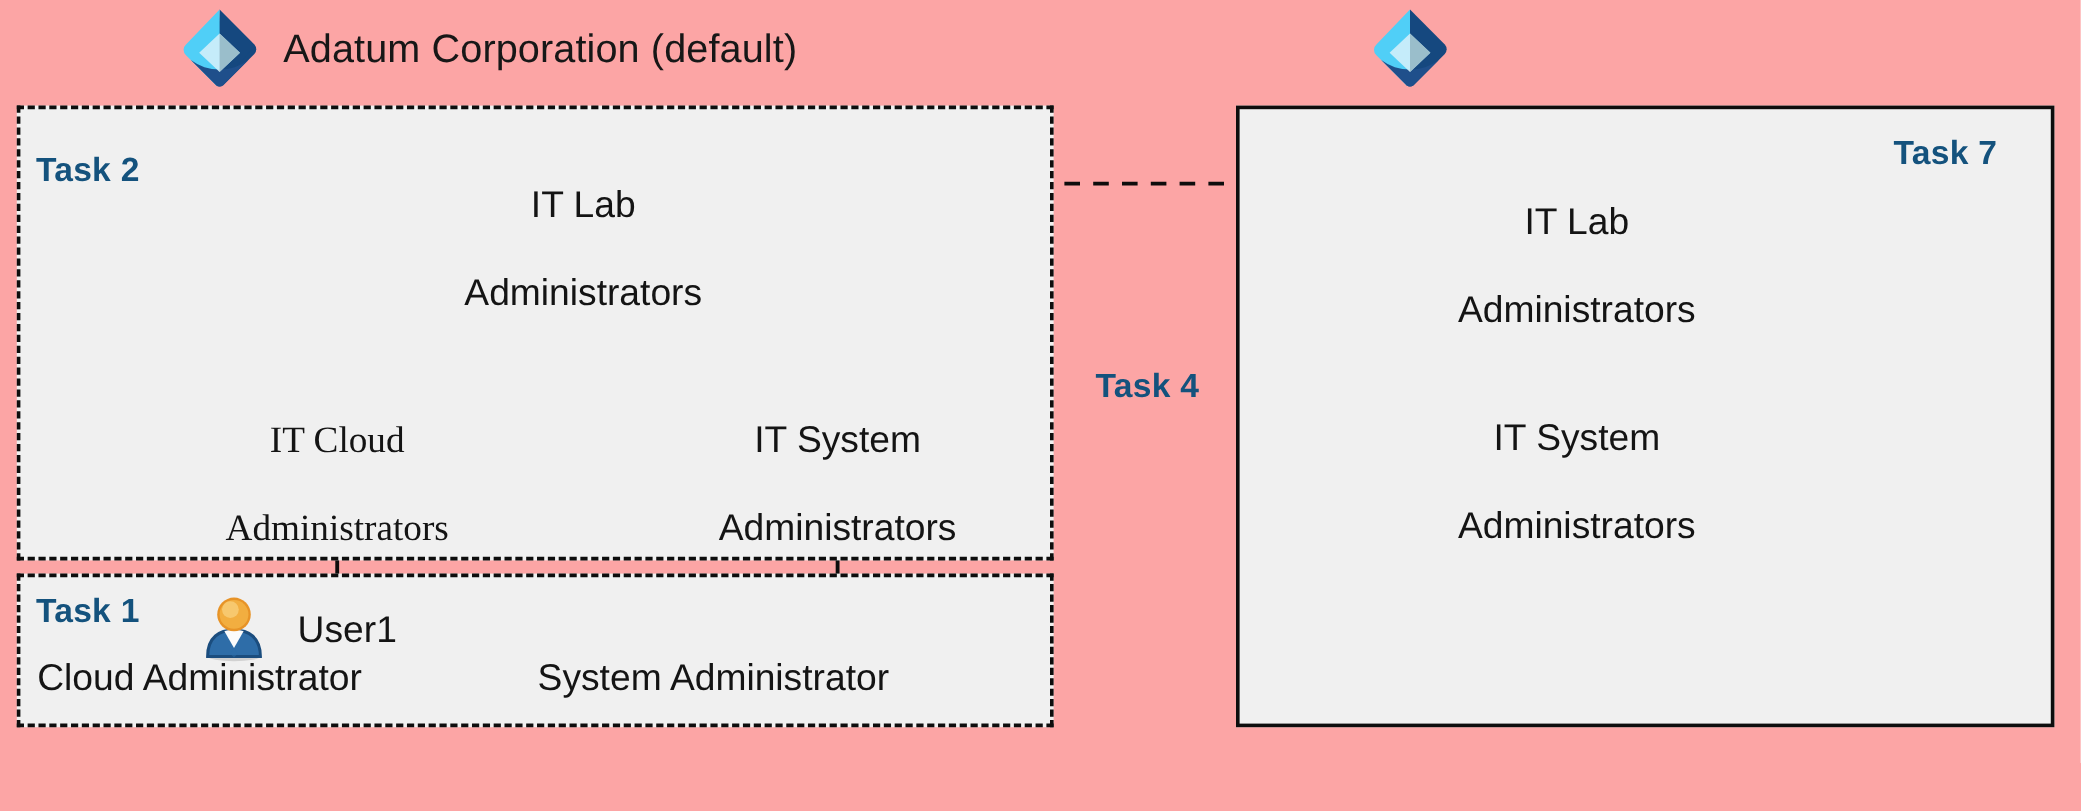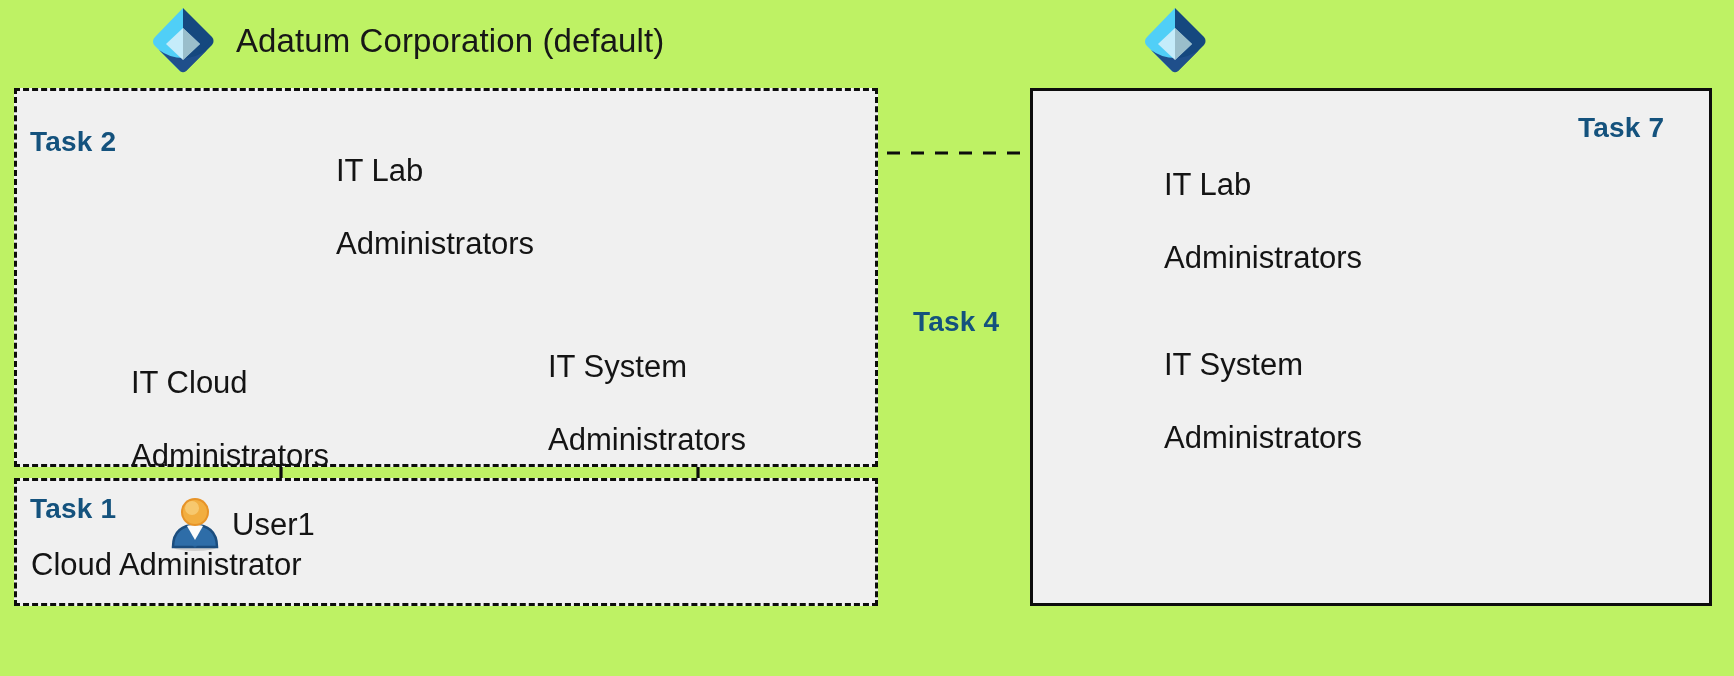--- a/index.html
+++ b/index.html
@@ -3,21 +3,21 @@
 <meta charset="utf-8">
 <title>Azure AD Tenant Role Delegation Diagram</title>
 <style>
   html,body{margin:0;padding:0;background:#ffffff;}
   body{
     width:1734px;height:676px;
     font-family:"Liberation Sans", sans-serif;
     color:#141414;
     overflow:hidden;
   }
-  #stage{position:relative;width:1734px;height:676px;background:#bef264;}
+  #stage{position:relative;width:1734px;height:676px;background:#fca5a5;}
 
   
   .tenant-header{position:absolute;display:flex;align-items:center;gap:18px;}
   .tenant-title{
     font-size:33px;font-weight:400;color:#171717;
     letter-spacing:.1px;white-space:nowrap;line-height:1;
   }
   .aad-logo{display:block;}
 
   
@@ -26,27 +26,27 @@
   .box.solid{border:3px solid #0d0d0d;background:#f0f0f0;}
 
   
   .task-label{
     position:absolute;font-size:28px;font-weight:bold;color:#14527d;
     white-space:nowrap;line-height:1;letter-spacing:.2px;
   }
 
   
   .node{
-    position:absolute;text-align:left;font-size:31px;line-height:1.18;
+    position:absolute;text-align:center;font-size:31px;line-height:1.18;
     color:#141414;white-space:pre-line;font-weight:400;
   }
   .node span{display:block;}
 
   
-  .user{position:absolute;display:flex;align-items:center;gap:8px;}
+  .user{position:absolute;display:flex;align-items:center;gap:24px;}
   .user-name{font-size:31px;color:#141414;line-height:1;white-space:nowrap;}
   .user-role{
     position:absolute;font-size:31px;color:#141414;
     line-height:1;white-space:nowrap;text-align:left;
   }
   .user-icon{display:block;flex:0 0 auto;}
 
   
   #wires{position:absolute;left:0;top:0;width:1734px;height:676px;pointer-events:none;}
 </style>
@@ -129,21 +129,21 @@
   <div class="task-label" style="left:30px;top:128px;">Task 2</div>
   <div class="task-label" style="left:30px;top:495px;">Task 1</div>
   <div class="task-label" style="left:1578px;top:114px;">Task 7</div>
   <div class="task-label" style="left:913px;top:308px;">Task 4</div>
 
   <div class="node" style="left:336px;top:116px;width:300px;">
     <span>IT Lab</span>
     <span>Administrators</span>
   </div>
 
-  <div class="node" style="left:131px;top:328px;width:300px;">
+  <div class="node" style="left:131px;top:312px;width:300px;font-family:Liberation Serif, serif;">
     <span>IT Cloud</span>
     <span>Administrators</span>
   </div>
 
   <div class="node" style="left:548px;top:312px;width:300px;">
     <span>IT System</span>
     <span>Administrators</span>
   </div>
 
   <div class="node" style="left:1164px;top:130px;width:300px;">
@@ -164,15 +164,16 @@
       <path d="M21 31 L29 45 L37 31 C34.5 29.6 23.5 29.6 21 31 Z" fill="#fbfbfb"></path>
       <path d="M29 45 L26 50 L29 53 L32 50 Z" fill="#2E6DA8" opacity=".5"></path>
       <circle cx="29" cy="17" r="14" fill="#E79327"></circle>
       <circle cx="29" cy="17" r="12" fill="#F2AE40"></circle>
       <circle cx="26" cy="13" r="7" fill="#F8CC77" opacity=".85"></circle>
     </svg>
     <div class="user-name">User1</div>
   </div>
   <div class="user-role" style="left:31px;top:549px;width:500px;">Cloud Administrator</div>
 
+  <div class="user-role" style="left:448px;top:549px;width:500px;">System Administrator</div>
 
 
 </div>
 
 </body></html>

